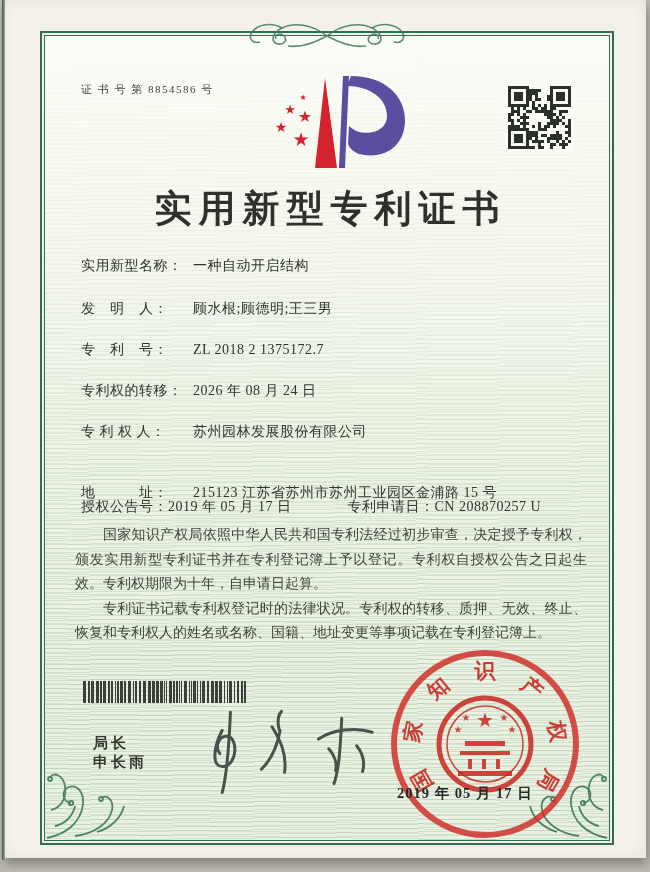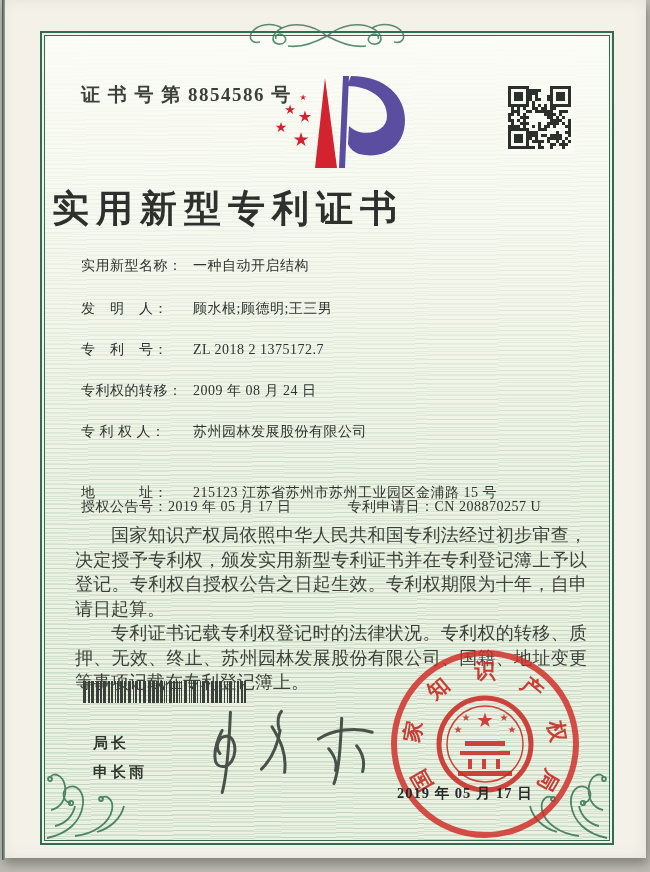--- a/index.html
+++ b/index.html
@@ -28,51 +28,51 @@
     border:1px solid #2f6e52;
     background:
       linear-gradient(180deg, rgba(253,253,248,.95) 0%, rgba(251,250,243,.65) 28%, rgba(240,246,233,.25) 55%, rgba(255,255,255,0) 78%),
       repeating-linear-gradient(179.3deg, rgba(139,180,142,.30) 0 1px, rgba(255,255,255,0) 1px 4px),
       repeating-linear-gradient(180.8deg, rgba(120,170,128,.20) 0 1px, rgba(255,255,255,0) 1px 5px),
       #ecf2e3;
     overflow:visible;
   }
   .cert-no {
     position:absolute; left:36px; top:46px;
-    font-size:19px; letter-spacing:1.5px; color:#3a3f3a; font-weight:700;
+    font-size:11px; letter-spacing:1.5px; color:#3a3f3a; font-weight:400;
   }
   .logo { position:absolute; left:212px; top:34px; width:176px; height:108px; }
   .qr {
     position:absolute; left:460px; top:47px; padding:3px; background:#fbfbf6;
     display:grid; grid-template-columns:repeat(21,3px); grid-auto-rows:3px;
   }
   .qr .m { background:#2c302c; }
   .title {
     position:absolute; left:0; top:148px; width:100%;
-    font-size:37px; font-weight:600; color:#2e302e;
+    text-align:center; font-size:37px; font-weight:600; color:#2e302e;
     letter-spacing:7px; text-indent:7px;
   }
   .rows { position:absolute; left:36px; top:0; width:510px; }
   .row { position:absolute; left:0; font-size:14px; color:#2f342f; font-weight:400; white-space:nowrap; }
   .row .lbl { display:inline-block; width:112px; letter-spacing:.5px; }
   .row .val { letter-spacing:.5px; }
   .row .lbl2 { display:inline-block; margin-left:56px; letter-spacing:.5px; }
   .paras {
     position:absolute; left:30px; top:487px; width:512px;
-    font-size:18px; line-height:24.5px; color:#3c423a; font-weight:500;
+    font-size:14px; line-height:24.5px; color:#3c423a; font-weight:500;
     text-align:justify;
   }
   .paras p { text-indent:2em; }
   .barcode {
     position:absolute; left:38px; top:645px; width:170px; height:22px;
     display:flex; align-items:stretch;
   }
   .barcode .b { background:#3a3f3a; }
   .signer { position:absolute; left:48px; top:698px; font-size:15px; color:#33382f; font-weight:600; letter-spacing:3px; }
-  .signer div { margin-bottom:10px; }
+  .signer div { }
   .signature { position:absolute; left:138px; top:662px; width:220px; height:115px; transform:rotate(-2deg); }
   .seal {
     position:absolute; left:346px; top:614px; width:188px; height:188px;
   }
   .seal-ring {
     position:absolute; left:0; top:0; width:188px; height:188px; border-radius:50%;
     border:6px solid rgba(206,42,36,.82);
   }
   .seal-char {
     position:absolute; left:50%; top:50%;
@@ -600,36 +600,36 @@
         <div class="row" style="top:221px">
           <span class="lbl">实用新型名称：</span><span class="val">一种自动开启结构</span>
         </div>
         <div class="row" style="top:264px">
           <span class="lbl">发　明　人：</span><span class="val">顾水根;顾德明;王三男</span>
         </div>
         <div class="row" style="top:305px">
           <span class="lbl">专　利　号：</span><span class="val">ZL 2018 2 1375172.7</span>
         </div>
         <div class="row" style="top:346px">
-          <span class="lbl">专利权的转移：</span><span class="val">2009 年 08 月 24 日</span>
+          <span class="lbl">专利权的转移：</span><span class="val">2026 年 08 月 24 日</span>
         </div>
         <div class="row" style="top:387px">
           <span class="lbl">专 利 权 人：</span><span class="val">苏州园林发展股份有限公司</span>
         </div>
         <div class="row" style="top:448px">
           <span class="lbl">地　　　址：</span><span class="val">215123 江苏省苏州市苏州工业园区金浦路 15 号</span>
         </div>
         <div class="row" style="top:462px">
           <span class="lbl" style="width:auto">授权公告号：</span><span class="val">2019 年 05 月 17 日</span><span class="lbl2">专利申请日：</span><span class="val">CN 208870257 U</span>
         </div>
       </div>
 
       <div class="paras">
         <p>国家知识产权局依照中华人民共和国专利法经过初步审查，决定授予专利权，颁发实用新型专利证书并在专利登记簿上予以登记。专利权自授权公告之日起生效。专利权期限为十年，自申请日起算。</p>
-        <p>专利证书记载专利权登记时的法律状况。专利权的转移、质押、无效、终止、苏州园林发展股份有限公司、国籍、地址变更等事项记载在专利登记簿上。</p>
+        <p>专利证书记载专利权登记时的法律状况。专利权的转移、质押、无效、终止、恢复和专利权人的姓名或名称、国籍、地址变更等事项记载在专利登记簿上。</p>
       </div>
 
       <div class="barcode" id="barcode">
           <div class="b" style="width: 3px; margin-right: 2px;"></div>
           <div class="b" style="width: 2px; margin-right: 1px;"></div>
           <div class="b" style="width: 3px; margin-right: 2px;"></div>
           <div class="b" style="width: 3px; margin-right: 1px;"></div>
           <div class="b" style="width: 2px; margin-right: 1px;"></div>
           <div class="b" style="width: 3px; margin-right: 2px;"></div>
           <div class="b" style="width: 2px; margin-right: 1px;"></div>

